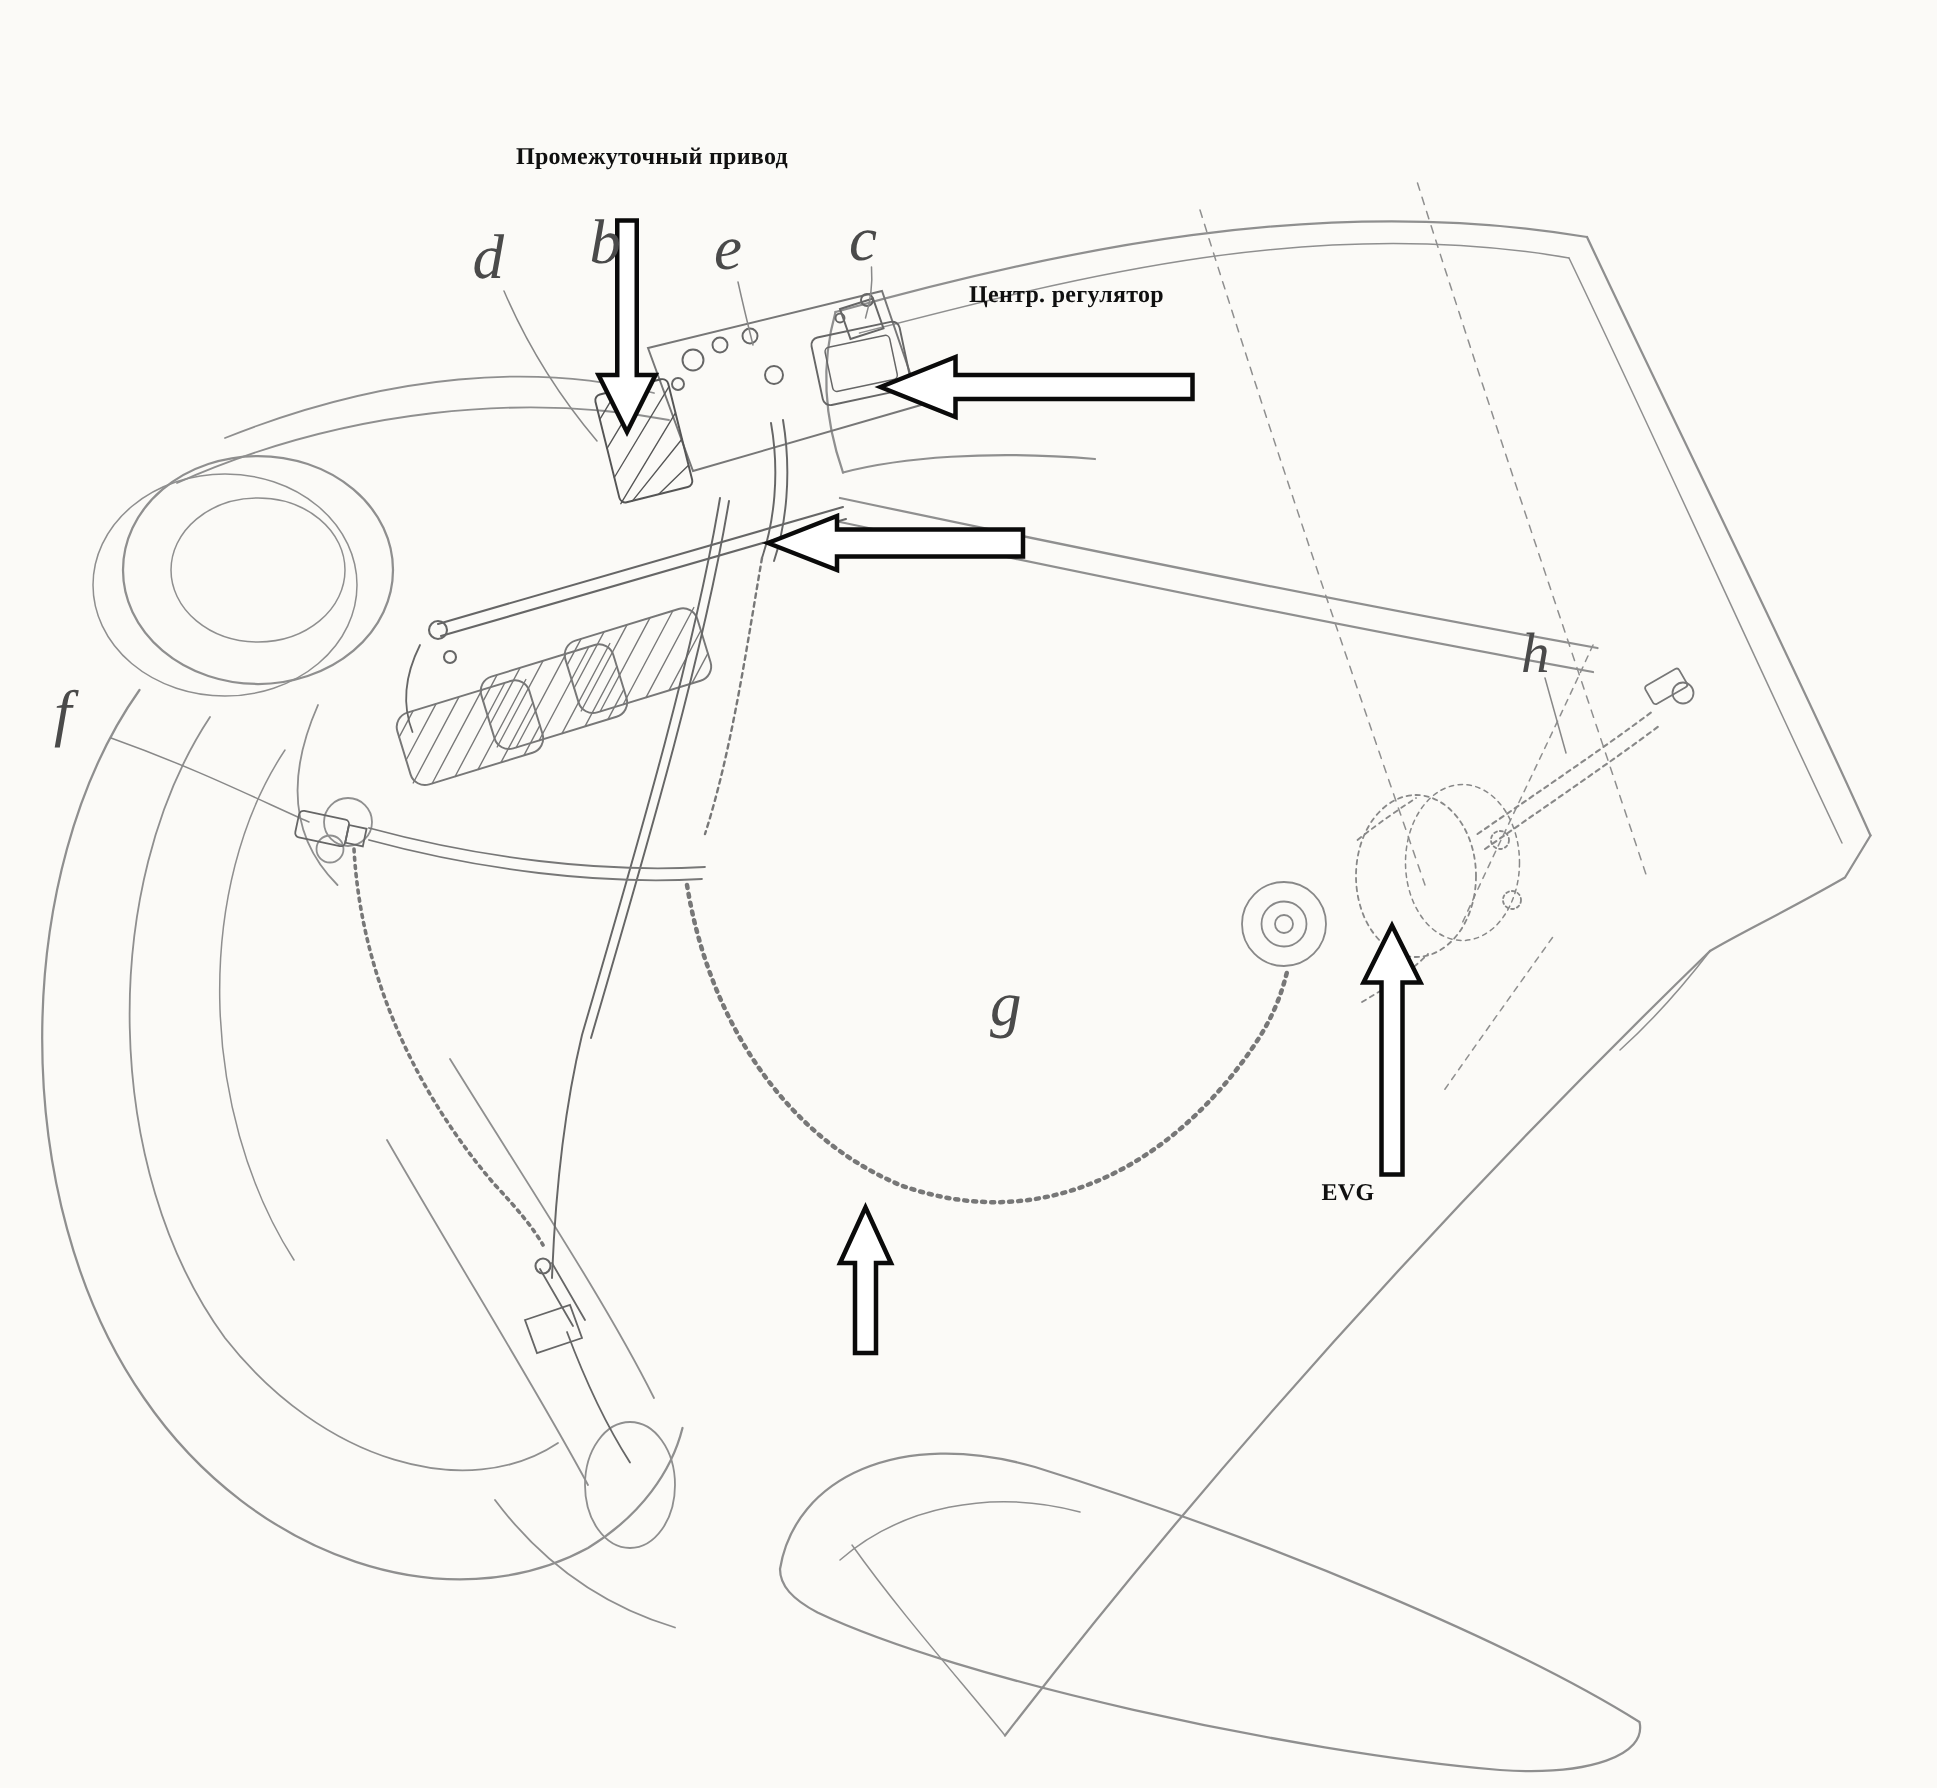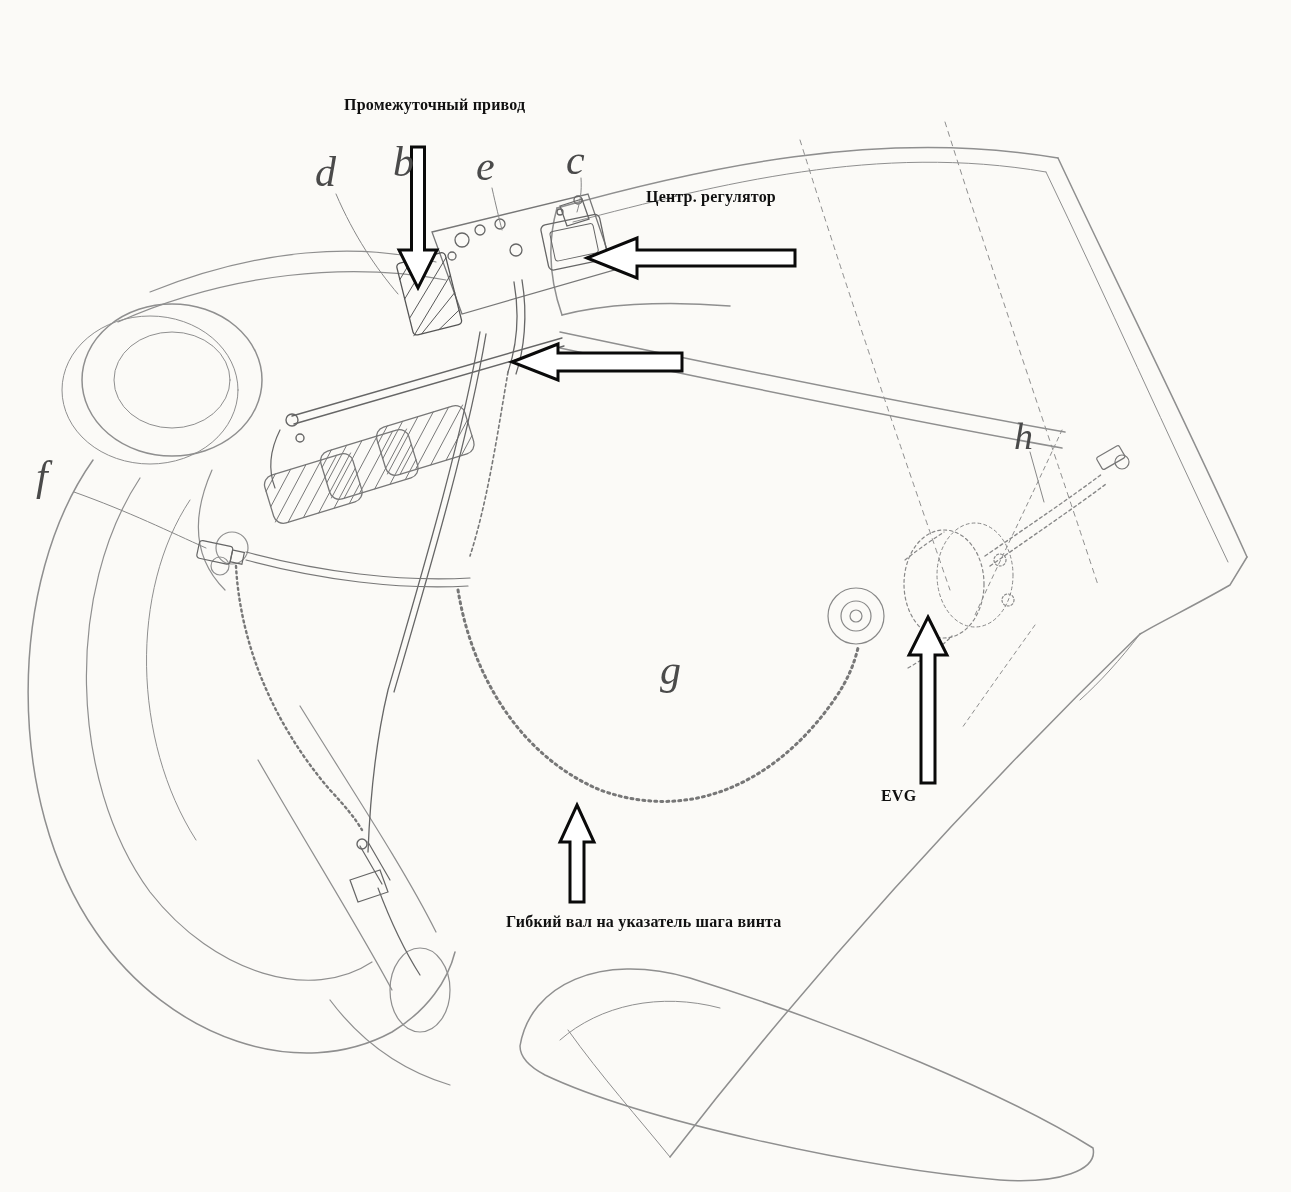--- a/index.html
+++ b/index.html
@@ -188,15 +188,14 @@
   <div class="part-letter lt-big" style="left:660px;top:646px;">g</div>
   <div class="part-letter lt-med" style="left:1014px;top:414px;">h</div>
 
   <div class="annotation" style="left:344px;top:96px;">Промежуточный привод</div>
 
   <div class="annotation" style="left:646px;top:188px;">Центр. регулятор</div>
 
 
   <div class="annotation" style="left:881px;top:787px;">EVG</div>
 
-  <div class="annotation" style="left:506px;top:913px;">Гибкий вал на указатель шага винта</div>
 
 </div>
 
 </body></html>

